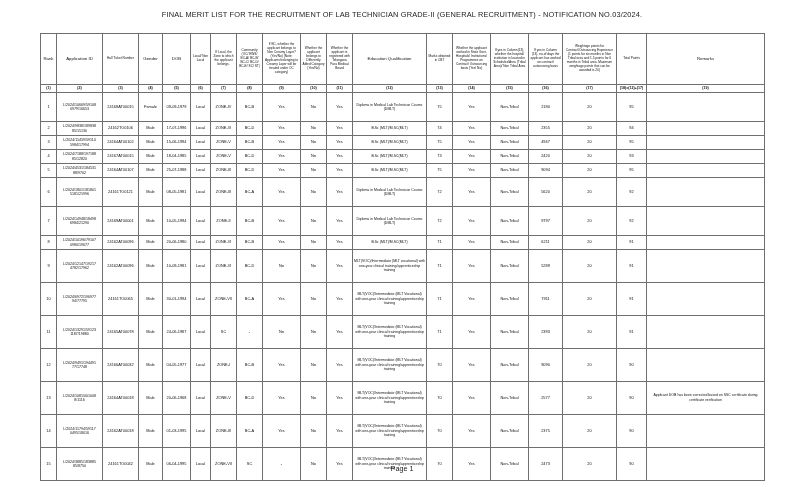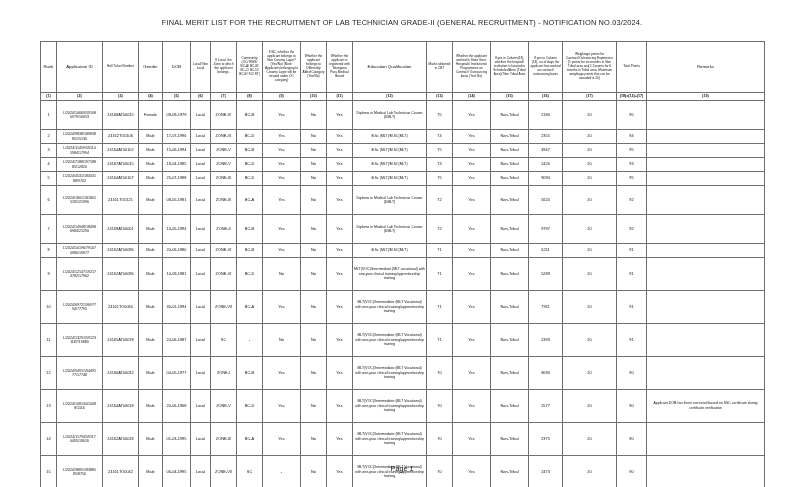--- a/index.html
+++ b/index.html
@@ -21,21 +21,21 @@
     box-sizing: border-box;
     padding: 0;
     position: relative;
     background: #fff;
   }
   .doc-title {
     text-align: center;
     font-size: 7.4px;
     letter-spacing: 0.15px;
     color: #1a1a1a;
-    padding-top: 18px;
+    padding-top: 10px;
     padding-bottom: 0;
     font-weight: 400;
     white-space: nowrap;
   }
   .table-wrap {
     margin: 14px 40px 0 40px;
   }
   table.merit {
     border-collapse: collapse;
     table-layout: fixed;

